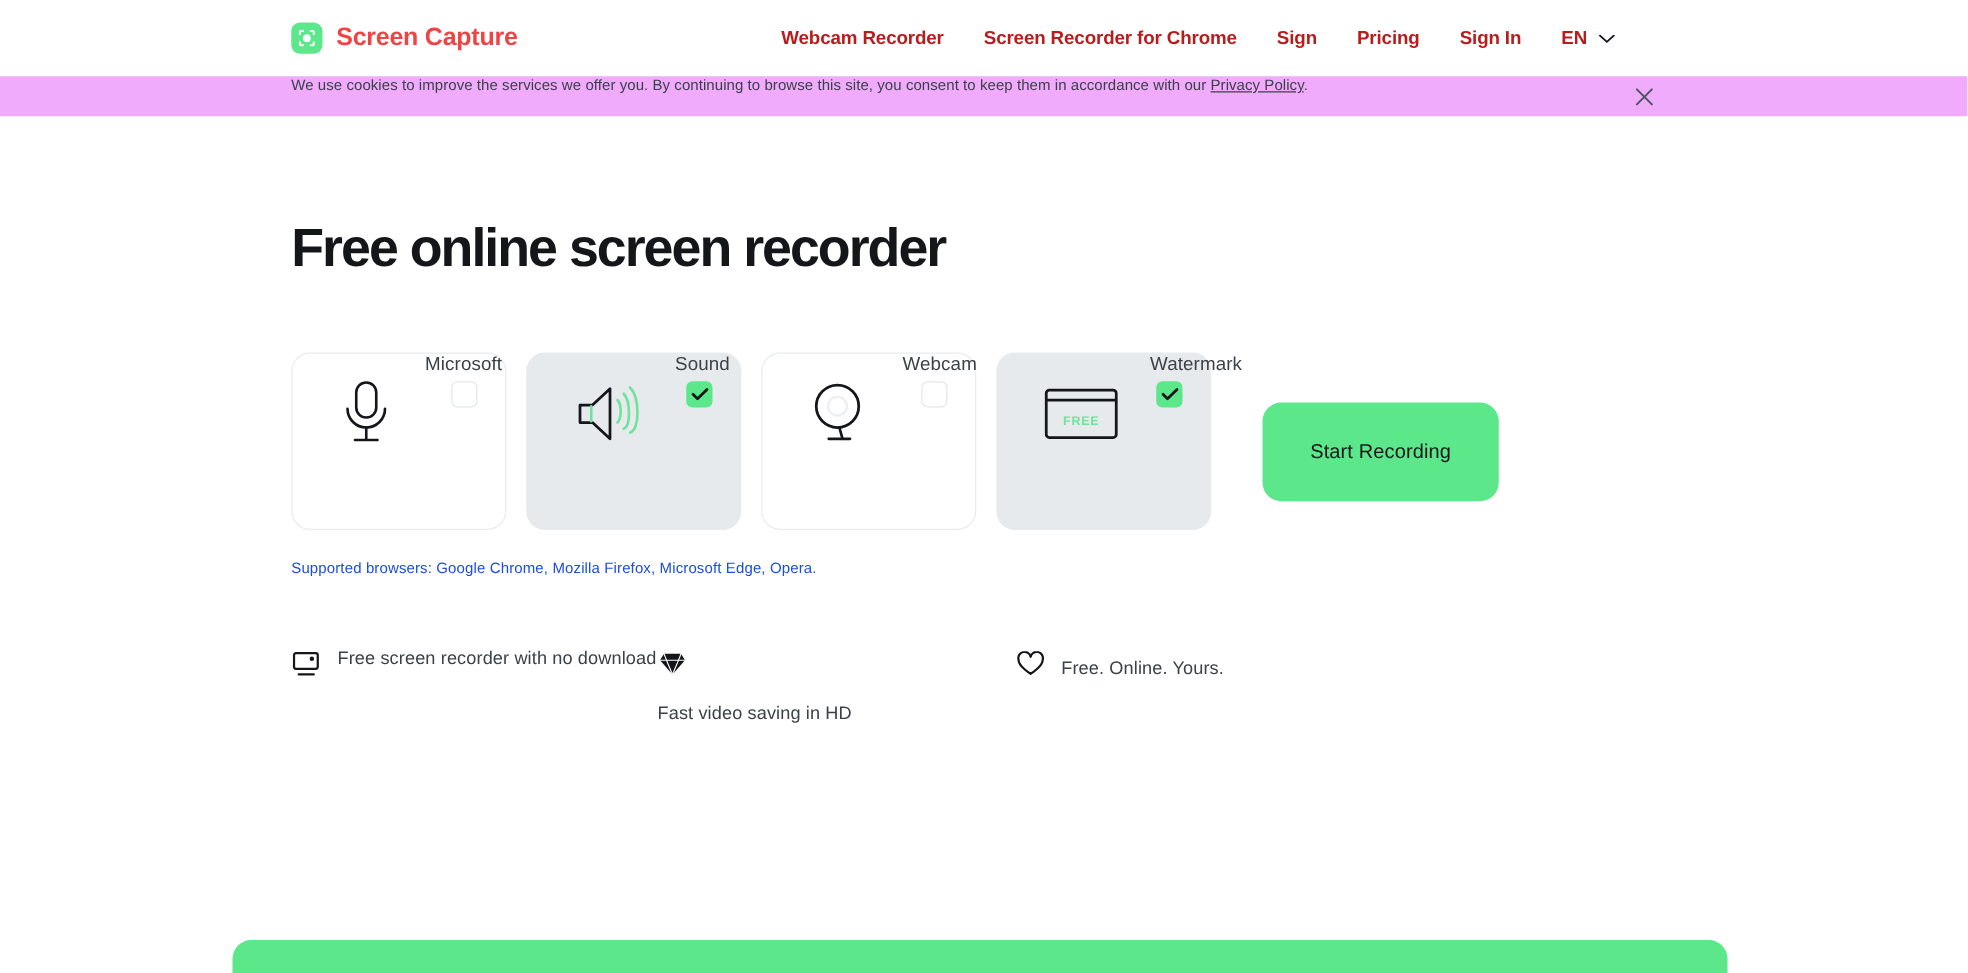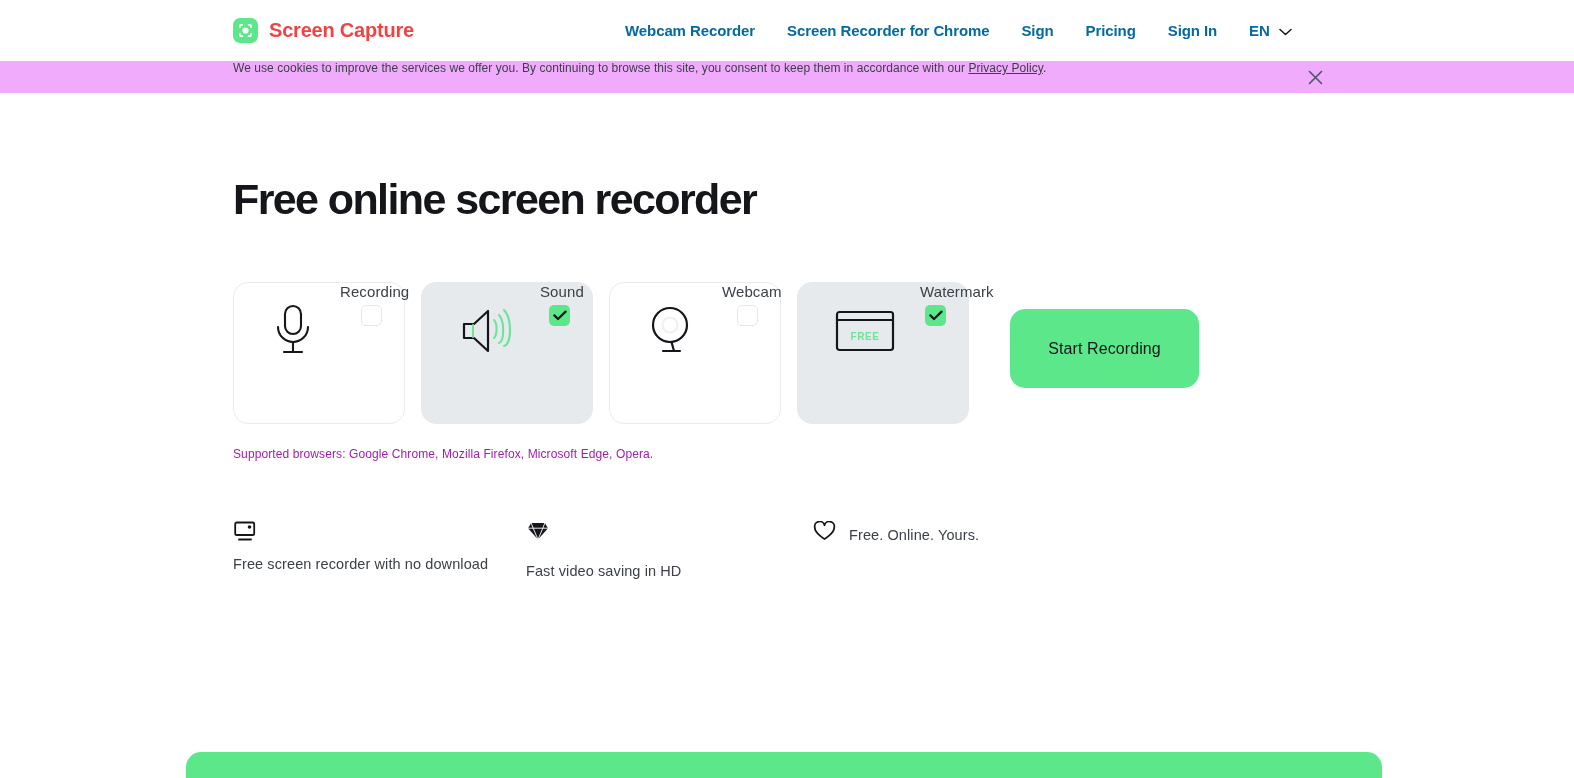--- a/index.html
+++ b/index.html
@@ -40,21 +40,21 @@
     letter-spacing: -0.2px;
   }
   .nav {
     display: flex;
     align-items: center;
     margin-left: 211px;
     gap: 32px;
   }
   .nav-item {
     font-size: 15px;
-    color: #0369a1;
+    color: #b91c1c;
     font-weight: bold;
     white-space: nowrap;
     cursor: pointer;
     letter-spacing: -0.1px;
   }
   .lang {
     display: flex;
     align-items: center;
     gap: 9px;
     cursor: pointer;
@@ -150,37 +150,37 @@
   }
   .checkbox.checked {
     background: #5ce88a;
     display: flex;
     align-items: center;
     justify-content: center;
   }
 
   .start-btn {
     margin-left: 25px;
-    margin-top: 27px;
+    margin-top: 40px;
     width: 189px;
     height: 79px;
     border-radius: 15px;
     background: #5ce88a;
     border: none;
     color: #14161a;
     font-size: 16px;
     font-family: "Liberation Sans", sans-serif;
     letter-spacing: 0.1px;
     cursor: pointer;
   }
 
   .browsers {
     margin-top: 23px;
     font-size: 12px;
-    color: #a21caf;
+    color: #1d4ed8;
     letter-spacing: 0.1px;
   }
 
   .features {
     margin-top: 57px;
     display: flex;
     align-items: flex-start;
   }
   .feature {
     display: flex;
@@ -193,21 +193,21 @@
     width: 24px;
     display: flex;
     justify-content: center;
   }
   .feature .f-text {
     font-size: 14.5px;
     color: #3c4148;
     line-height: 18px;
     letter-spacing: 0.1px;
   }
-  .f1 { width: 293px; flex-direction: column; }
+  .f1 { width: 293px; }
   .f2 { width: 283px; }
   .f3 { width: 286px; flex-direction: column; }
   .f4 { width: 260px; }
   .f2 .f-text, .f3 .f-text, .f4 .f-text { padding-top: 8px; }
 
   .green-panel {
     position: absolute;
     left: 186px;
     top: 752px;
     width: 1196px;
@@ -268,21 +268,21 @@
 
     <div class="card off">
       <div class="card-icon">
         <svg width="46" height="58" viewBox="0 0 46 58">
           <rect x="15" y="4" width="16" height="28" rx="8" fill="none" stroke="#14161a" stroke-width="2.1"></rect>
           <path d="M8 25c0 8.3 6.7 15 15 15s15-6.7 15-15" fill="none" stroke="#14161a" stroke-width="2.1" stroke-linecap="round"></path>
           <path d="M23 40v9" stroke="#14161a" stroke-width="2.1" stroke-linecap="round"></path>
           <path d="M14 50h18" stroke="#14161a" stroke-width="2.1" stroke-linecap="round"></path>
         </svg>
       </div>
-      <div class="card-label">Recording</div>
+      <div class="card-label">Microsoft</div>
       <div class="checkbox unchecked"></div>
     </div>
 
     <div class="card on">
       <div class="card-icon">
         <svg width="58" height="54" viewBox="0 0 58 54">
           <path d="M6 20h10L30 7v40L16 34H6z" fill="none" stroke="#14161a" stroke-width="2.2" stroke-linejoin="round"></path>
           <path d="M36 16c3.4 3.4 3.4 14.6 0 18" fill="none" stroke="#6fe39a" stroke-width="2.1" stroke-linecap="round"></path>
           <path d="M41 11c5.6 6 5.6 26 0 28" fill="none" stroke="#6fe39a" stroke-width="2.1" stroke-linecap="round"></path>
           <path d="M46 6c8 8 8 34 0 36" fill="none" stroke="#6fe39a" stroke-width="2.1" stroke-linecap="round"></path>

